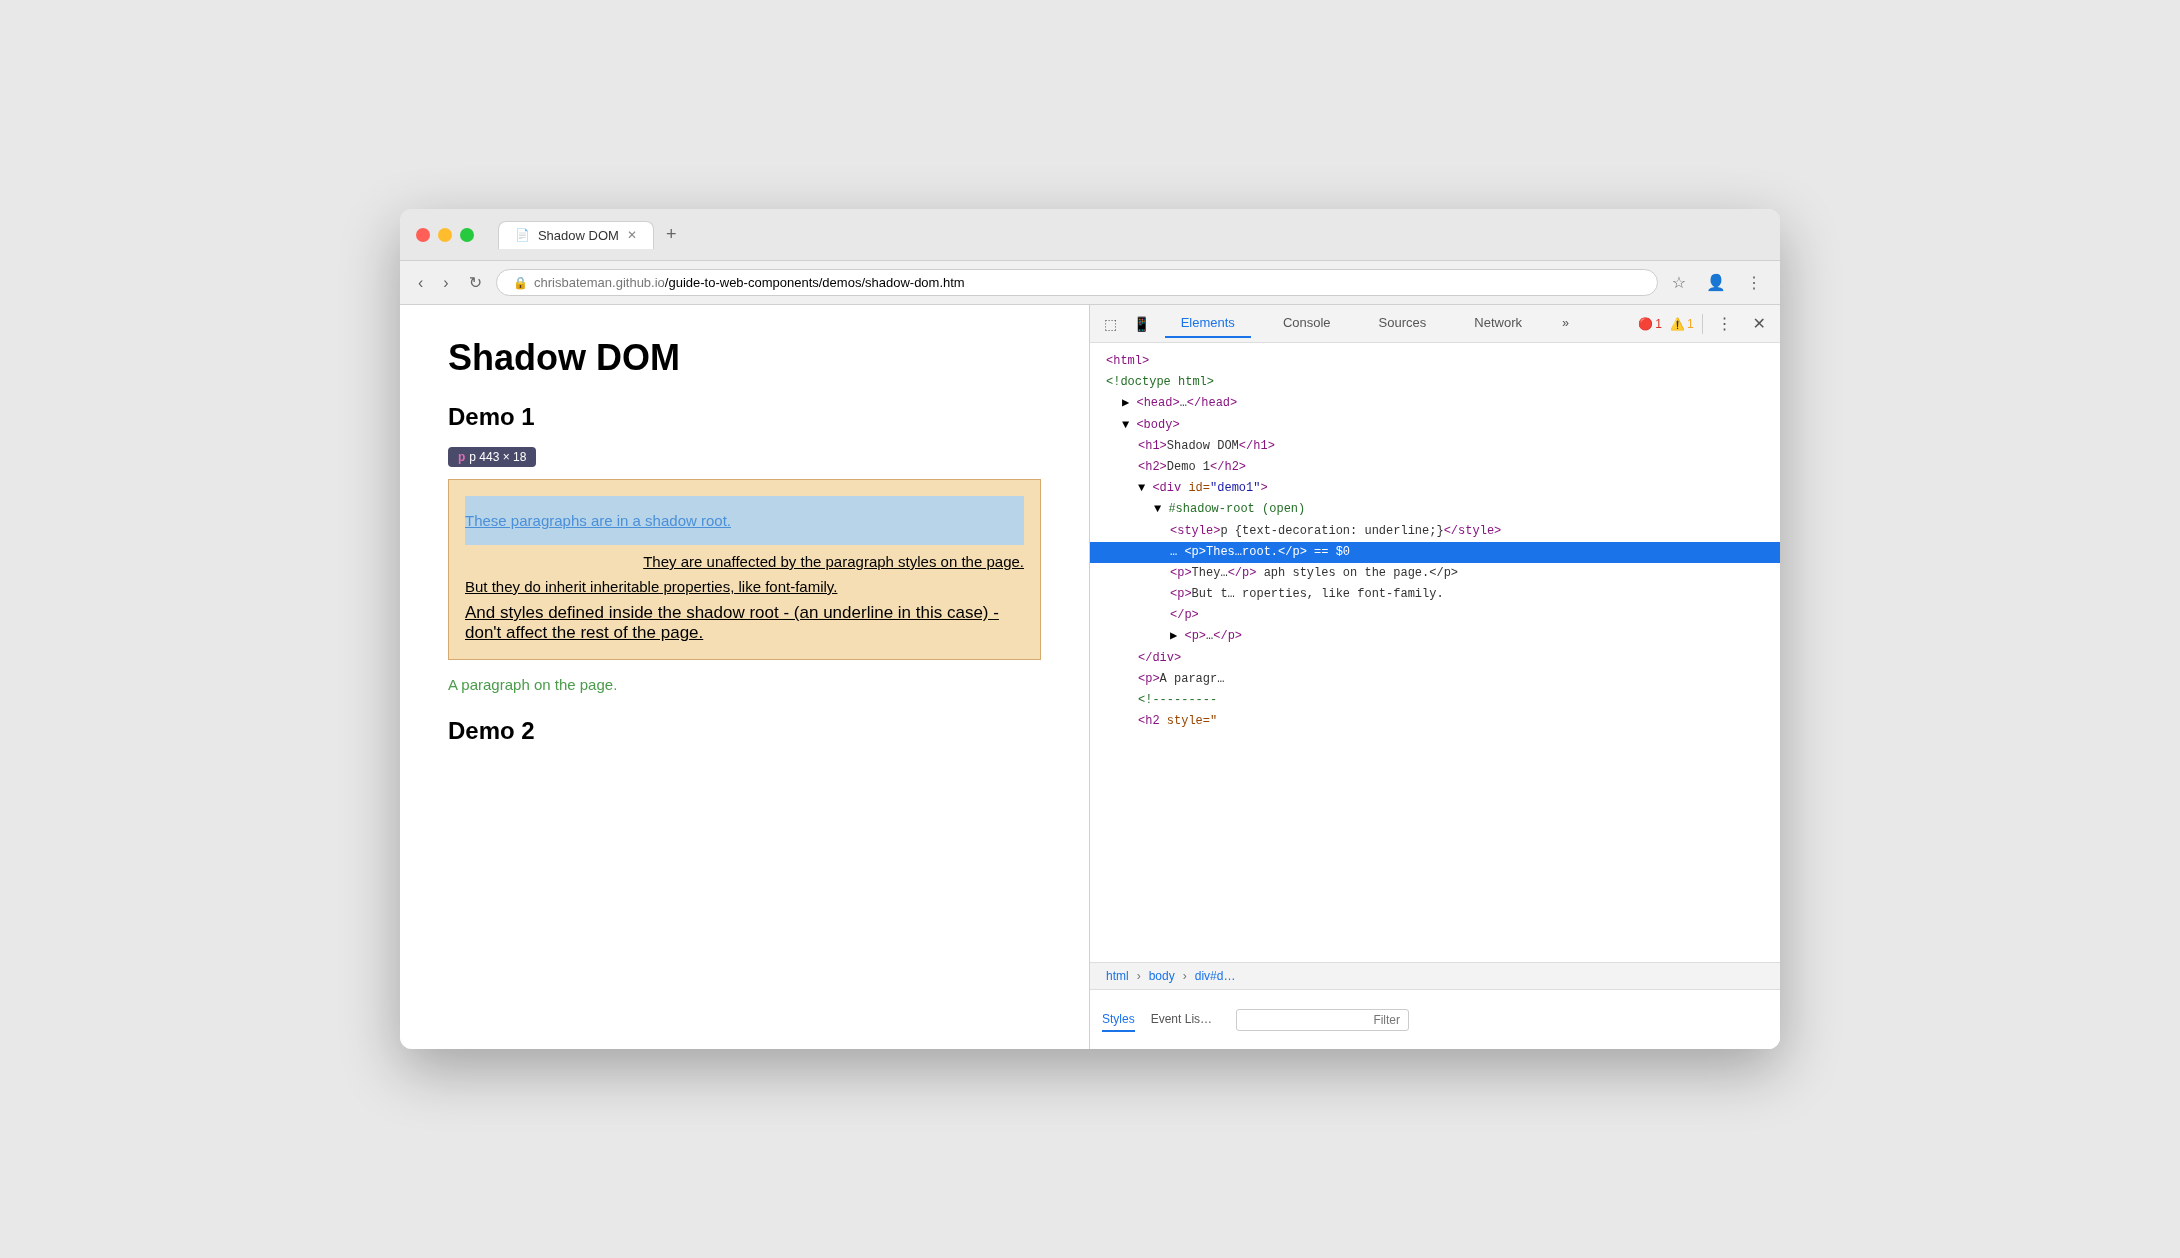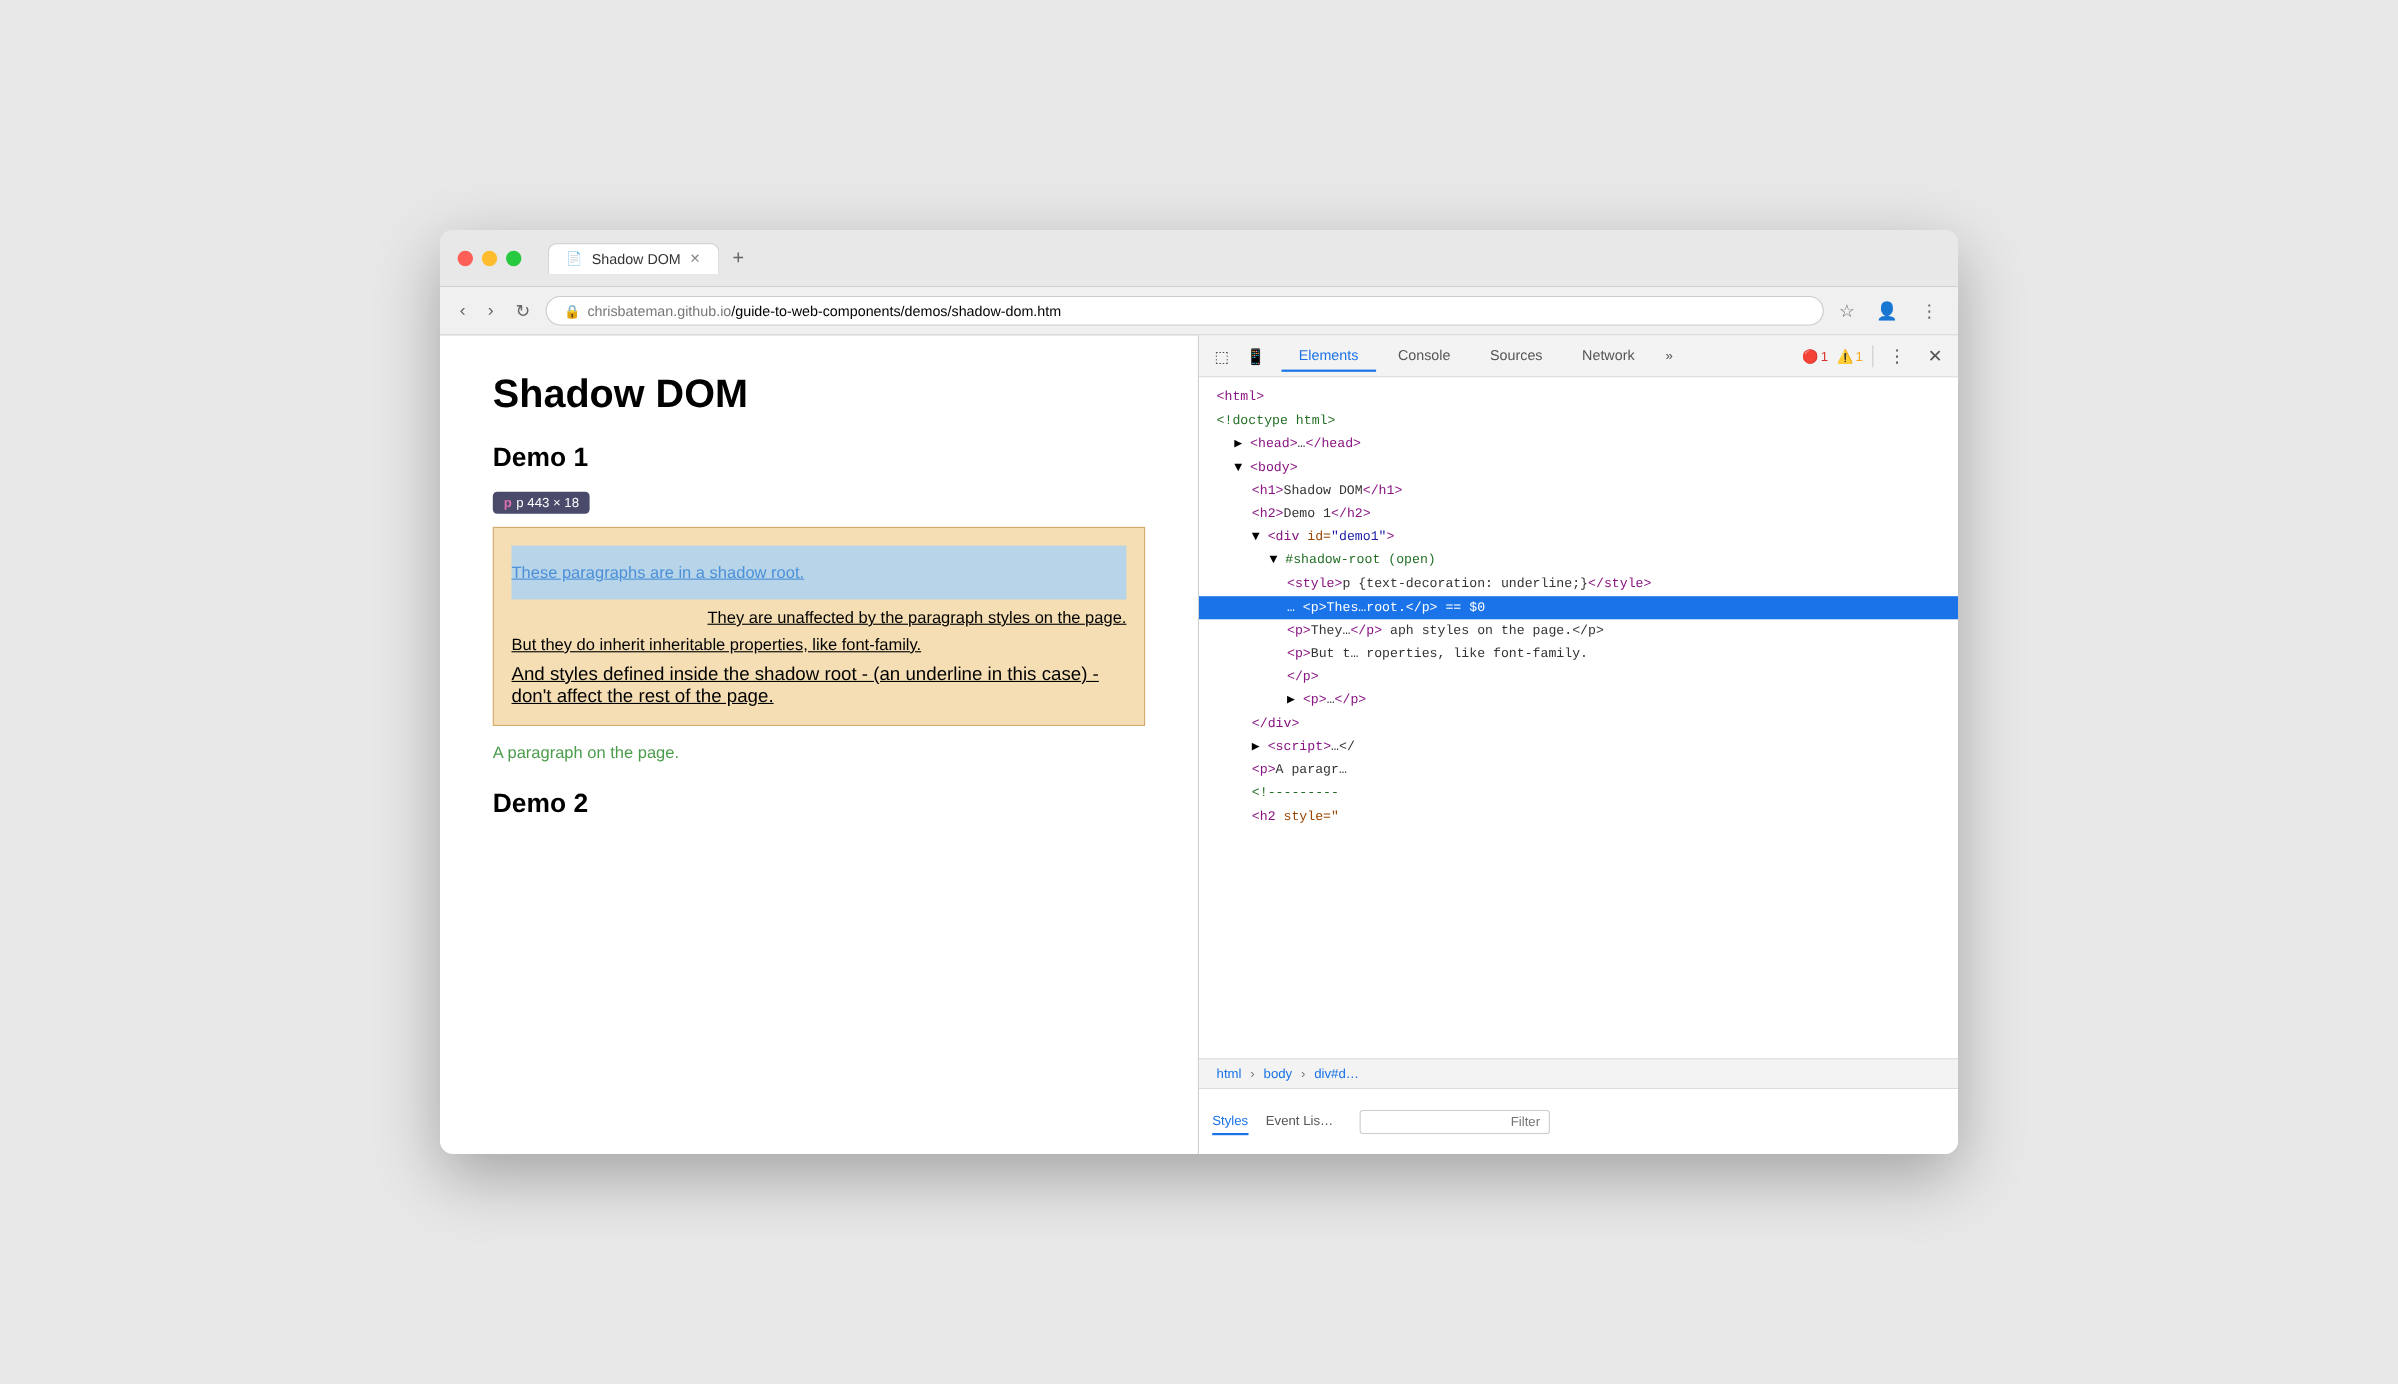--- a/index.html
+++ b/index.html
@@ -194,21 +194,21 @@
       border: none;
       padding: 4px 6px;
       cursor: pointer;
       color: #555;
       font-size: 14px;
       border-radius: 3px;
     }
     .devtools-tabs {
       display: flex;
       align-items: center;
-      gap: 4px;
+      gap: 16px;
       margin-left: 4px;
       justify-content: center;
     }
     .dt-tab {
       padding: 6px 16px;
       font-size: 13px;
       color: #555;
       cursor: pointer;
       border-bottom: 2px solid transparent;
       font-family: -apple-system, sans-serif;
@@ -430,23 +430,20 @@
         <div class="dom-line indent-4">
           <span class="tag">&lt;/p&gt;</span>
         </div>
         <div class="dom-line indent-4">
           <span>▶ </span><span class="tag">&lt;p&gt;</span><span class="text-content">…</span><span class="tag">&lt;/p&gt;</span>
         </div>
         <div class="dom-line indent-2">
           <span class="tag">&lt;/div&gt;</span>
         </div>
         <div class="dom-line indent-2">
-          <span>▶ </span><span class="tag">&lt;script&gt;</span><span class="text-content">…&lt;/</span>
-        </div>
-        <div class="dom-line indent-2">
           <span class="tag">&lt;p&gt;</span><span class="text-content">A paragr…</span>
         </div>
         <div class="dom-line indent-2">
           <span class="comment">&lt;!---------</span>
         </div>
         <div class="dom-line indent-2">
           <span class="tag">&lt;h2 </span><span class="attr-name">style="</span>
         </div>
       </div>
 

